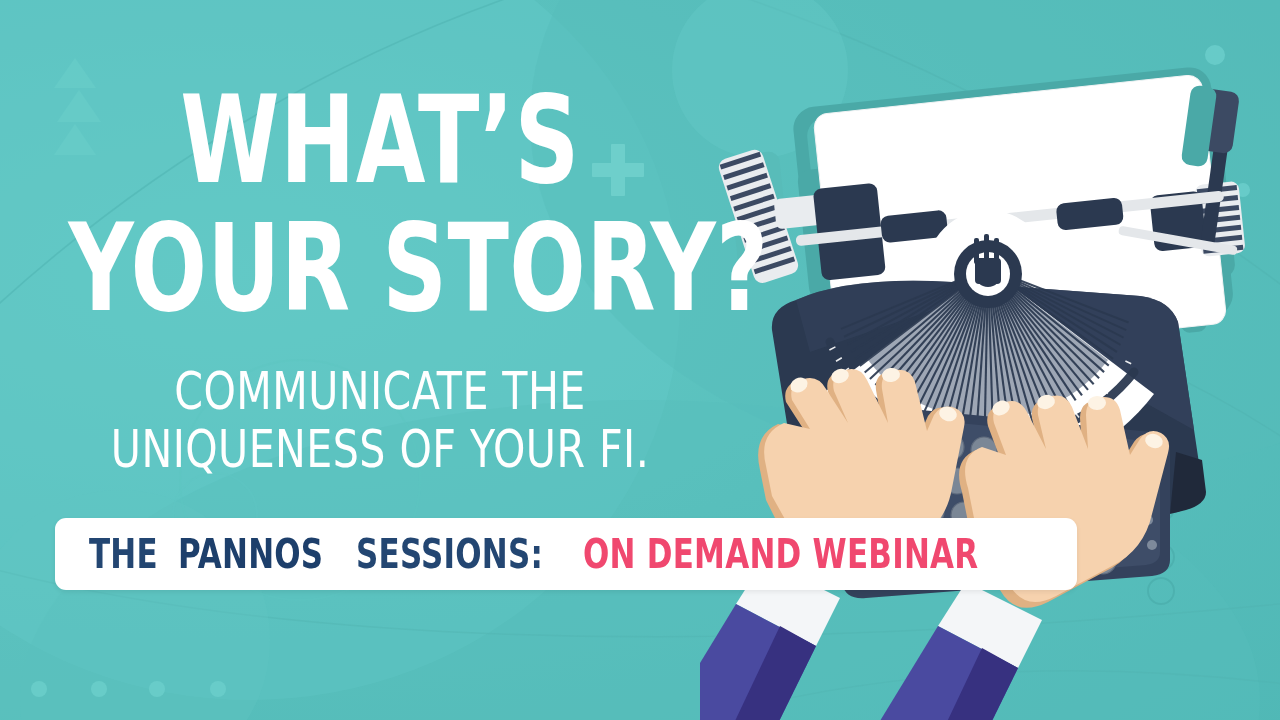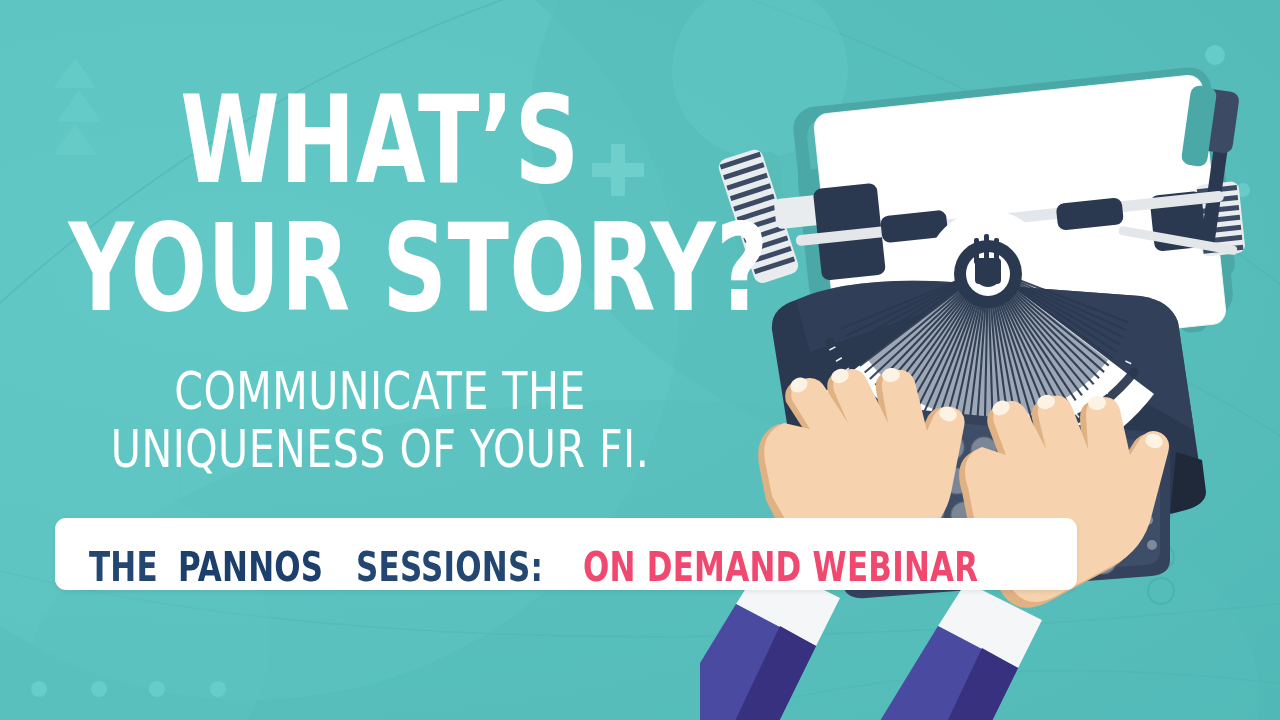--- a/index.html
+++ b/index.html
@@ -93,21 +93,21 @@
   
   .badge {
     position: absolute;
     left: 55px;
     top: 518px;
     height: 72px;
     padding: 0 34px;
     background: #ffffff;
     border-radius: 11px;
     display: flex;
-    align-items: flex-end;
+    align-items: center;
     white-space: nowrap;
     box-shadow: 0 2px 5px rgba(0,0,0,0.07);
   }
   .badge span {
     font-family: "Liberation Sans Narrow", "DejaVu Sans Condensed", "Liberation Sans", sans-serif;
     font-size: 40px;
     letter-spacing: 0.3px;
     transform: scaleX(0.86);
     transform-origin: 0 50%;
     display: inline-block;

